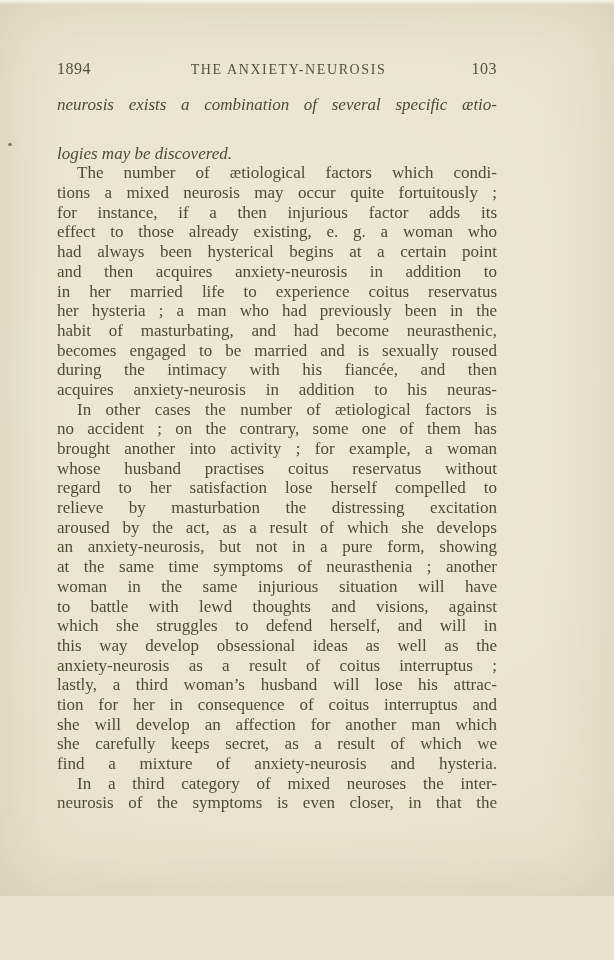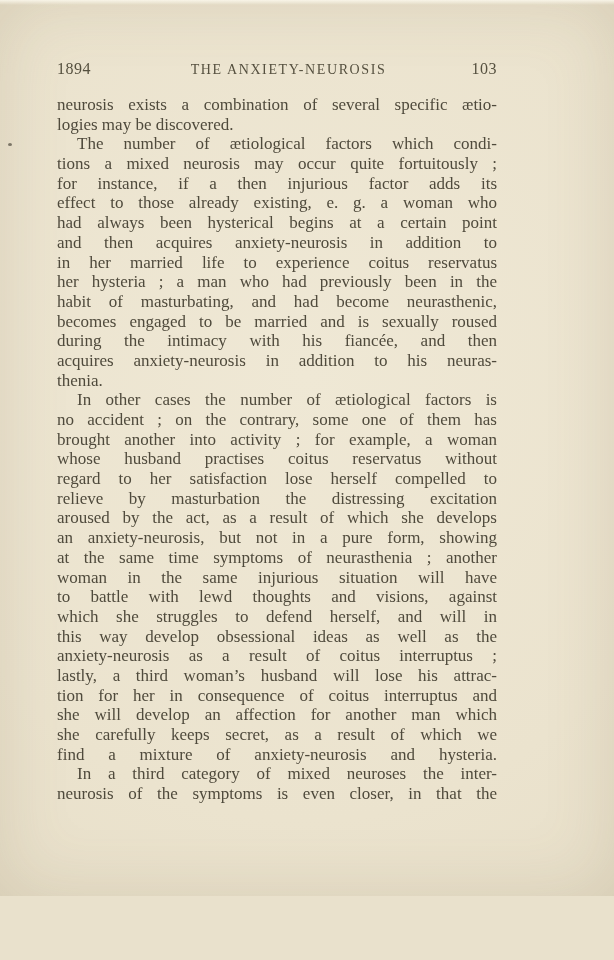--- a/index.html
+++ b/index.html
@@ -57,30 +57,30 @@
   .text-block {
     position: absolute;
     top: 95px;
     left: 57px;
     width: 440px;
     font-size: 17px;
     line-height: 19.7px;
     color: #4f4a3c;
   }
   .para { margin: 0; padding: 0; }
-  .para.italic { }
+  .para.italic { font-style: italic; }
   .ln {
     text-align: justify;
     text-align-last: justify;
     white-space: normal;
     overflow: hidden;
     height: 19.7px;
   }
   .ln.indent { text-indent: 20px; }
-  .ln.ln-end { text-align-last: left; }
+  .ln.ln-end { text-align-last: left; margin-top: 29px; }
   .speck {
     position: absolute;
     left: 8px;
     top: 143px;
     width: 4px;
     height: 3px;
     border-radius: 50%;
     background: #7b7566;
   }
 </style>
@@ -106,21 +106,20 @@
         <div class="ln">for instance, if a then injurious factor adds its</div>
         <div class="ln">effect to those already existing, e. g. a woman who</div>
         <div class="ln">had always been hysterical begins at a certain point</div>
         <div class="ln">and then acquires anxiety-neurosis in addition to</div>
         <div class="ln">in her married life to experience coitus reservatus</div>
         <div class="ln">her hysteria ; a man who had previously been in the</div>
         <div class="ln">habit of masturbating, and had become neurasthenic,</div>
         <div class="ln">becomes engaged to be married and is sexually roused</div>
         <div class="ln">during the intimacy with his fiancée, and then</div>
         <div class="ln">acquires anxiety-neurosis in addition to his neuras-</div>
-        <div class="ln ln-end">thenia.</div>
       </div>
       <div class="para">
         <div class="ln indent">In other cases the number of ætiological factors is</div>
         <div class="ln">no accident ; on the contrary, some one of them has</div>
         <div class="ln">brought another into activity ; for example, a woman</div>
         <div class="ln">whose husband practises coitus reservatus without</div>
         <div class="ln">regard to her satisfaction lose herself compelled to</div>
         <div class="ln">relieve by masturbation the distressing excitation</div>
         <div class="ln">aroused by the act, as a result of which she develops</div>
         <div class="ln">an anxiety-neurosis, but not in a pure form, showing</div>

